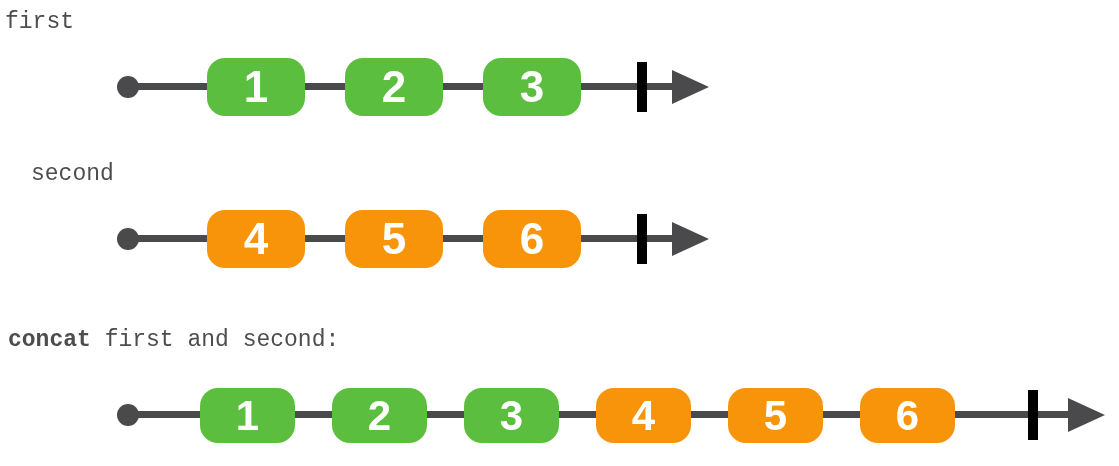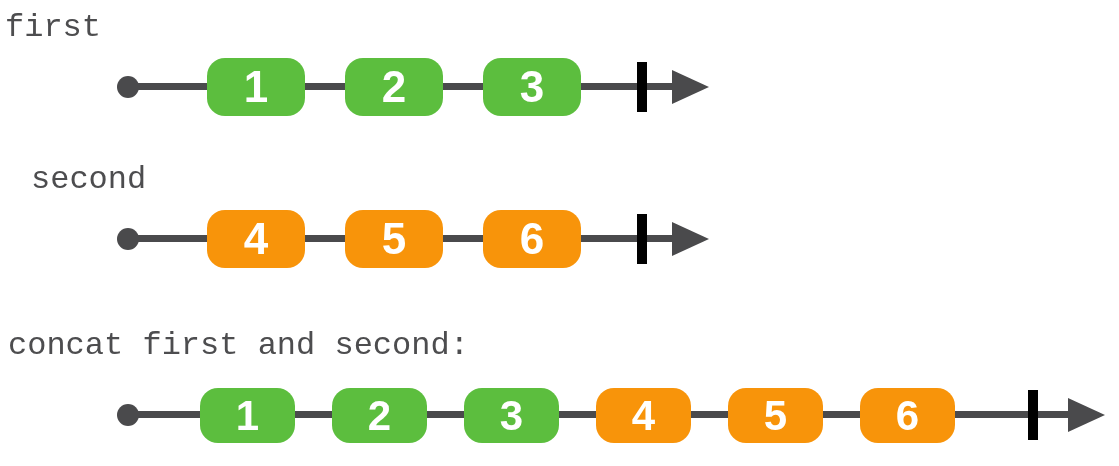--- a/index.html
+++ b/index.html
@@ -7,26 +7,26 @@
     position: relative;
     width: 1119px;
     height: 466px;
     background: var(--background, #ffffff);
     overflow: hidden;
     font-family: "Liberation Sans", "DejaVu Sans", sans-serif;
   }
   .stream-label {
     position: absolute;
     font-family: "Liberation Mono", "DejaVu Sans Mono", monospace;
-    font-size: 32px;
+    font-size: 23px;
     line-height: 1.1;
     color: var(--label-text, #4d4d4f);
     white-space: pre;
   }
-  .stream-label .bold { font-weight: normal; }
+  .stream-label .bold { font-weight: bold; }
   .dot {
     position: absolute;
     width: 22px; height: 22px;
     border-radius: 50%;
     background: var(--line, #4a4a4c);
   }
   .line {
     position: absolute;
     height: 7px;
     background: var(--line, #4a4a4c);

